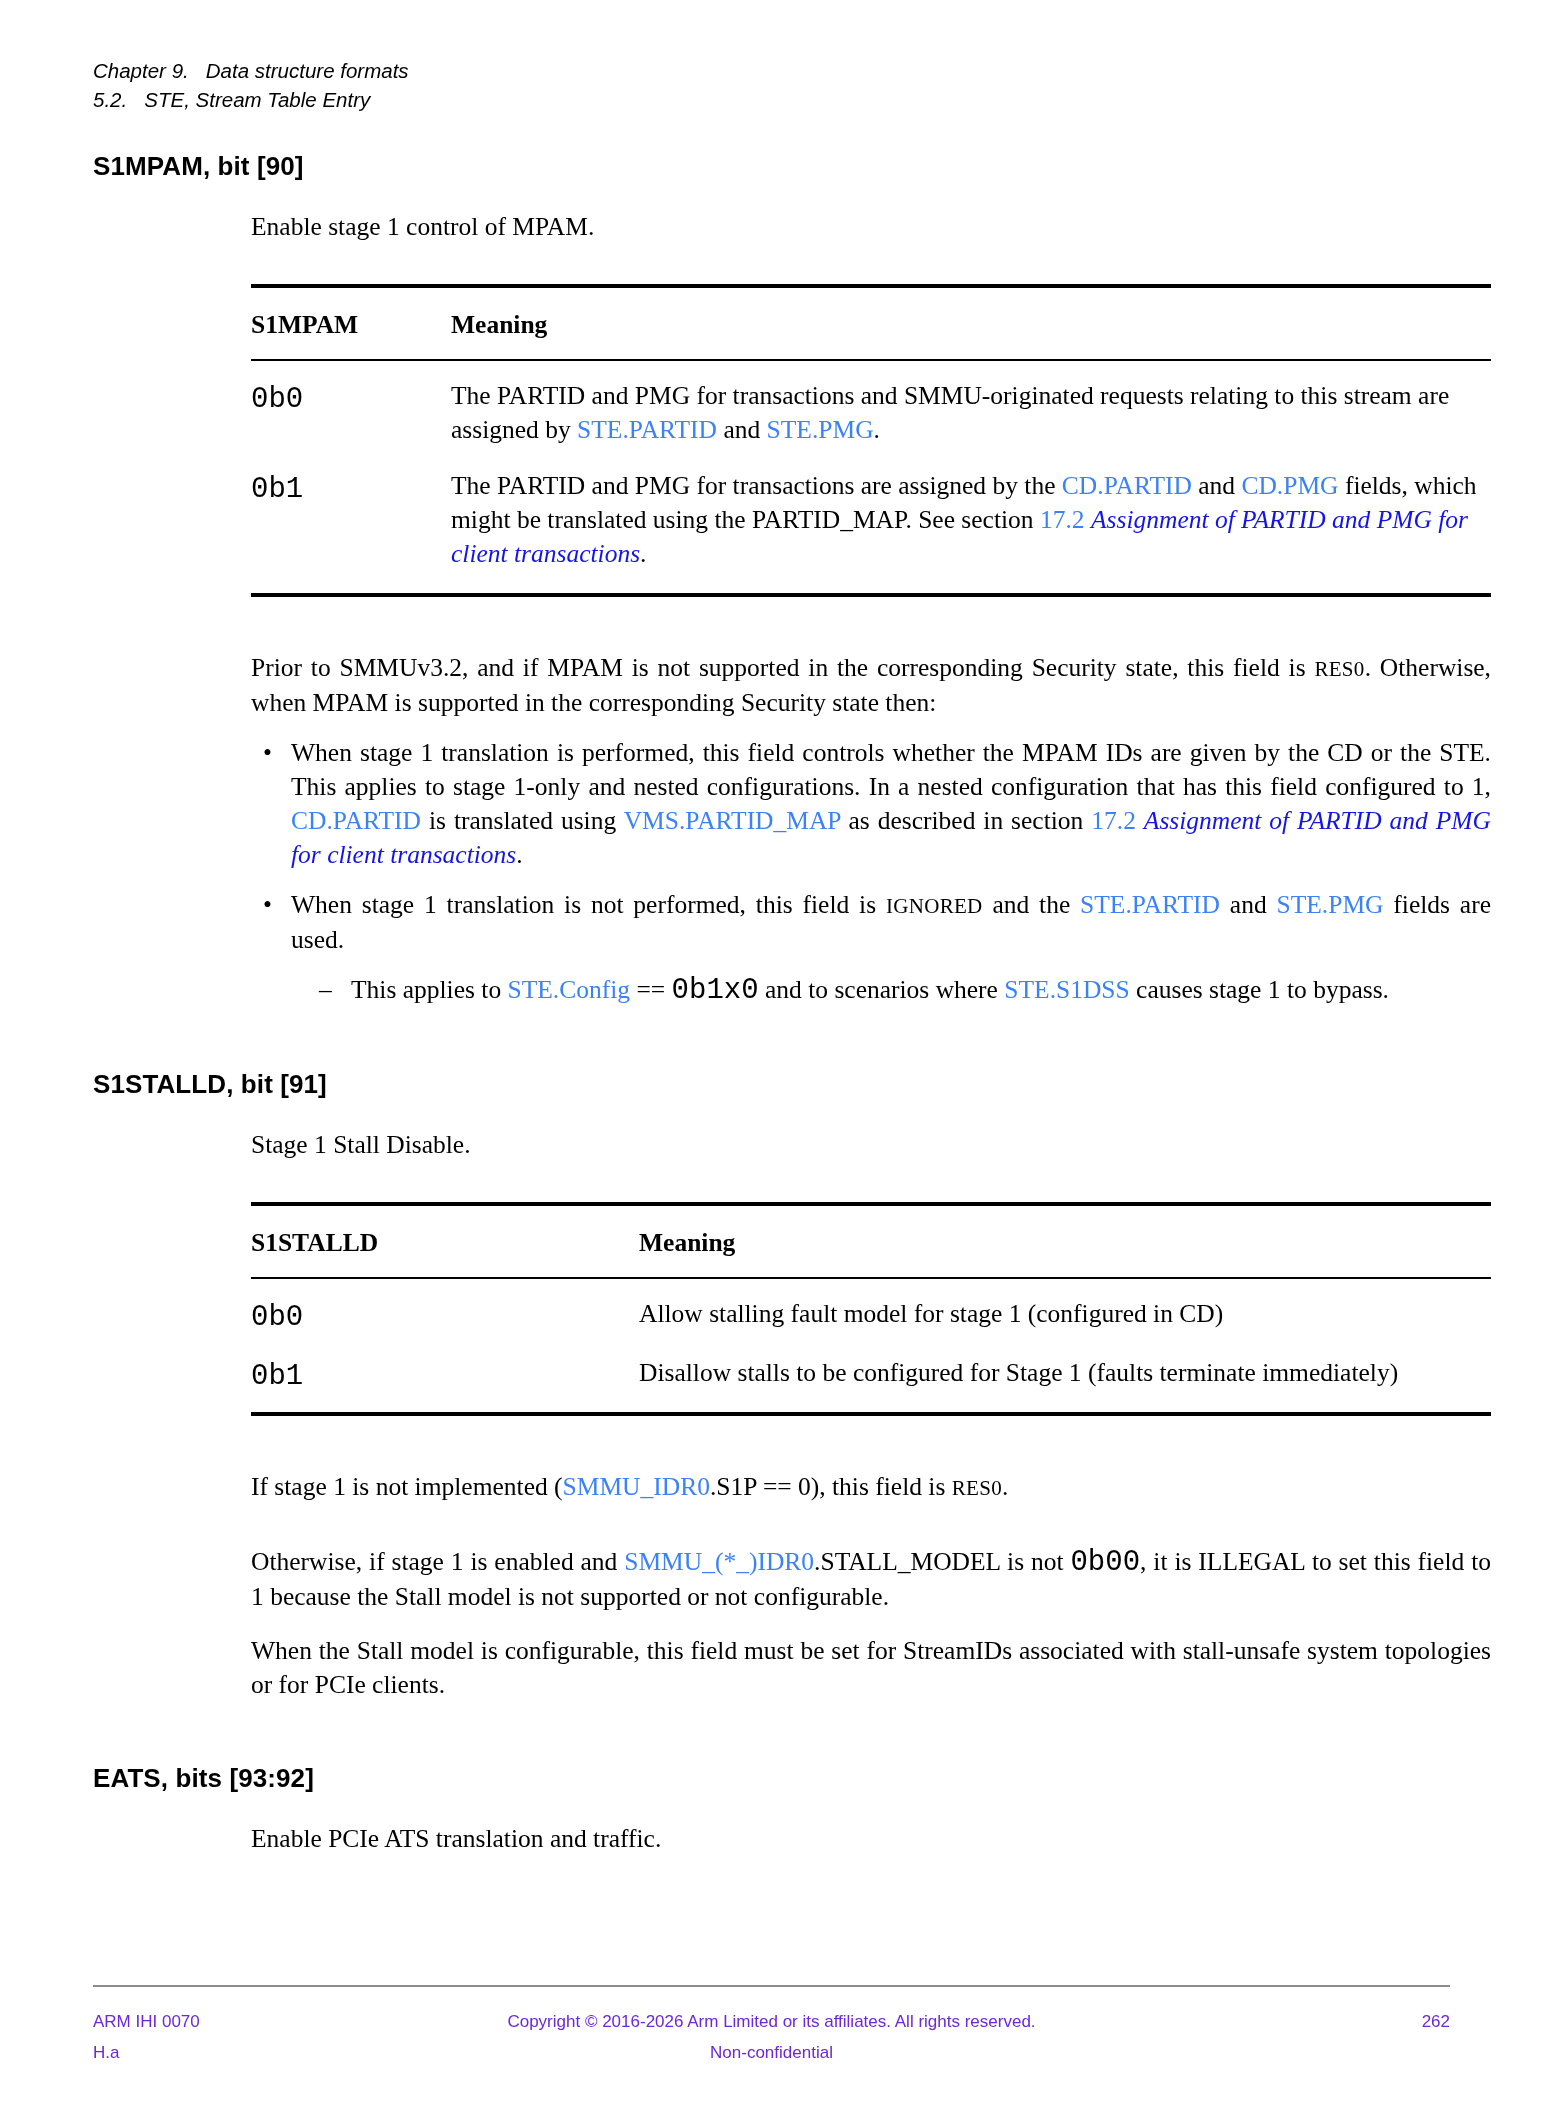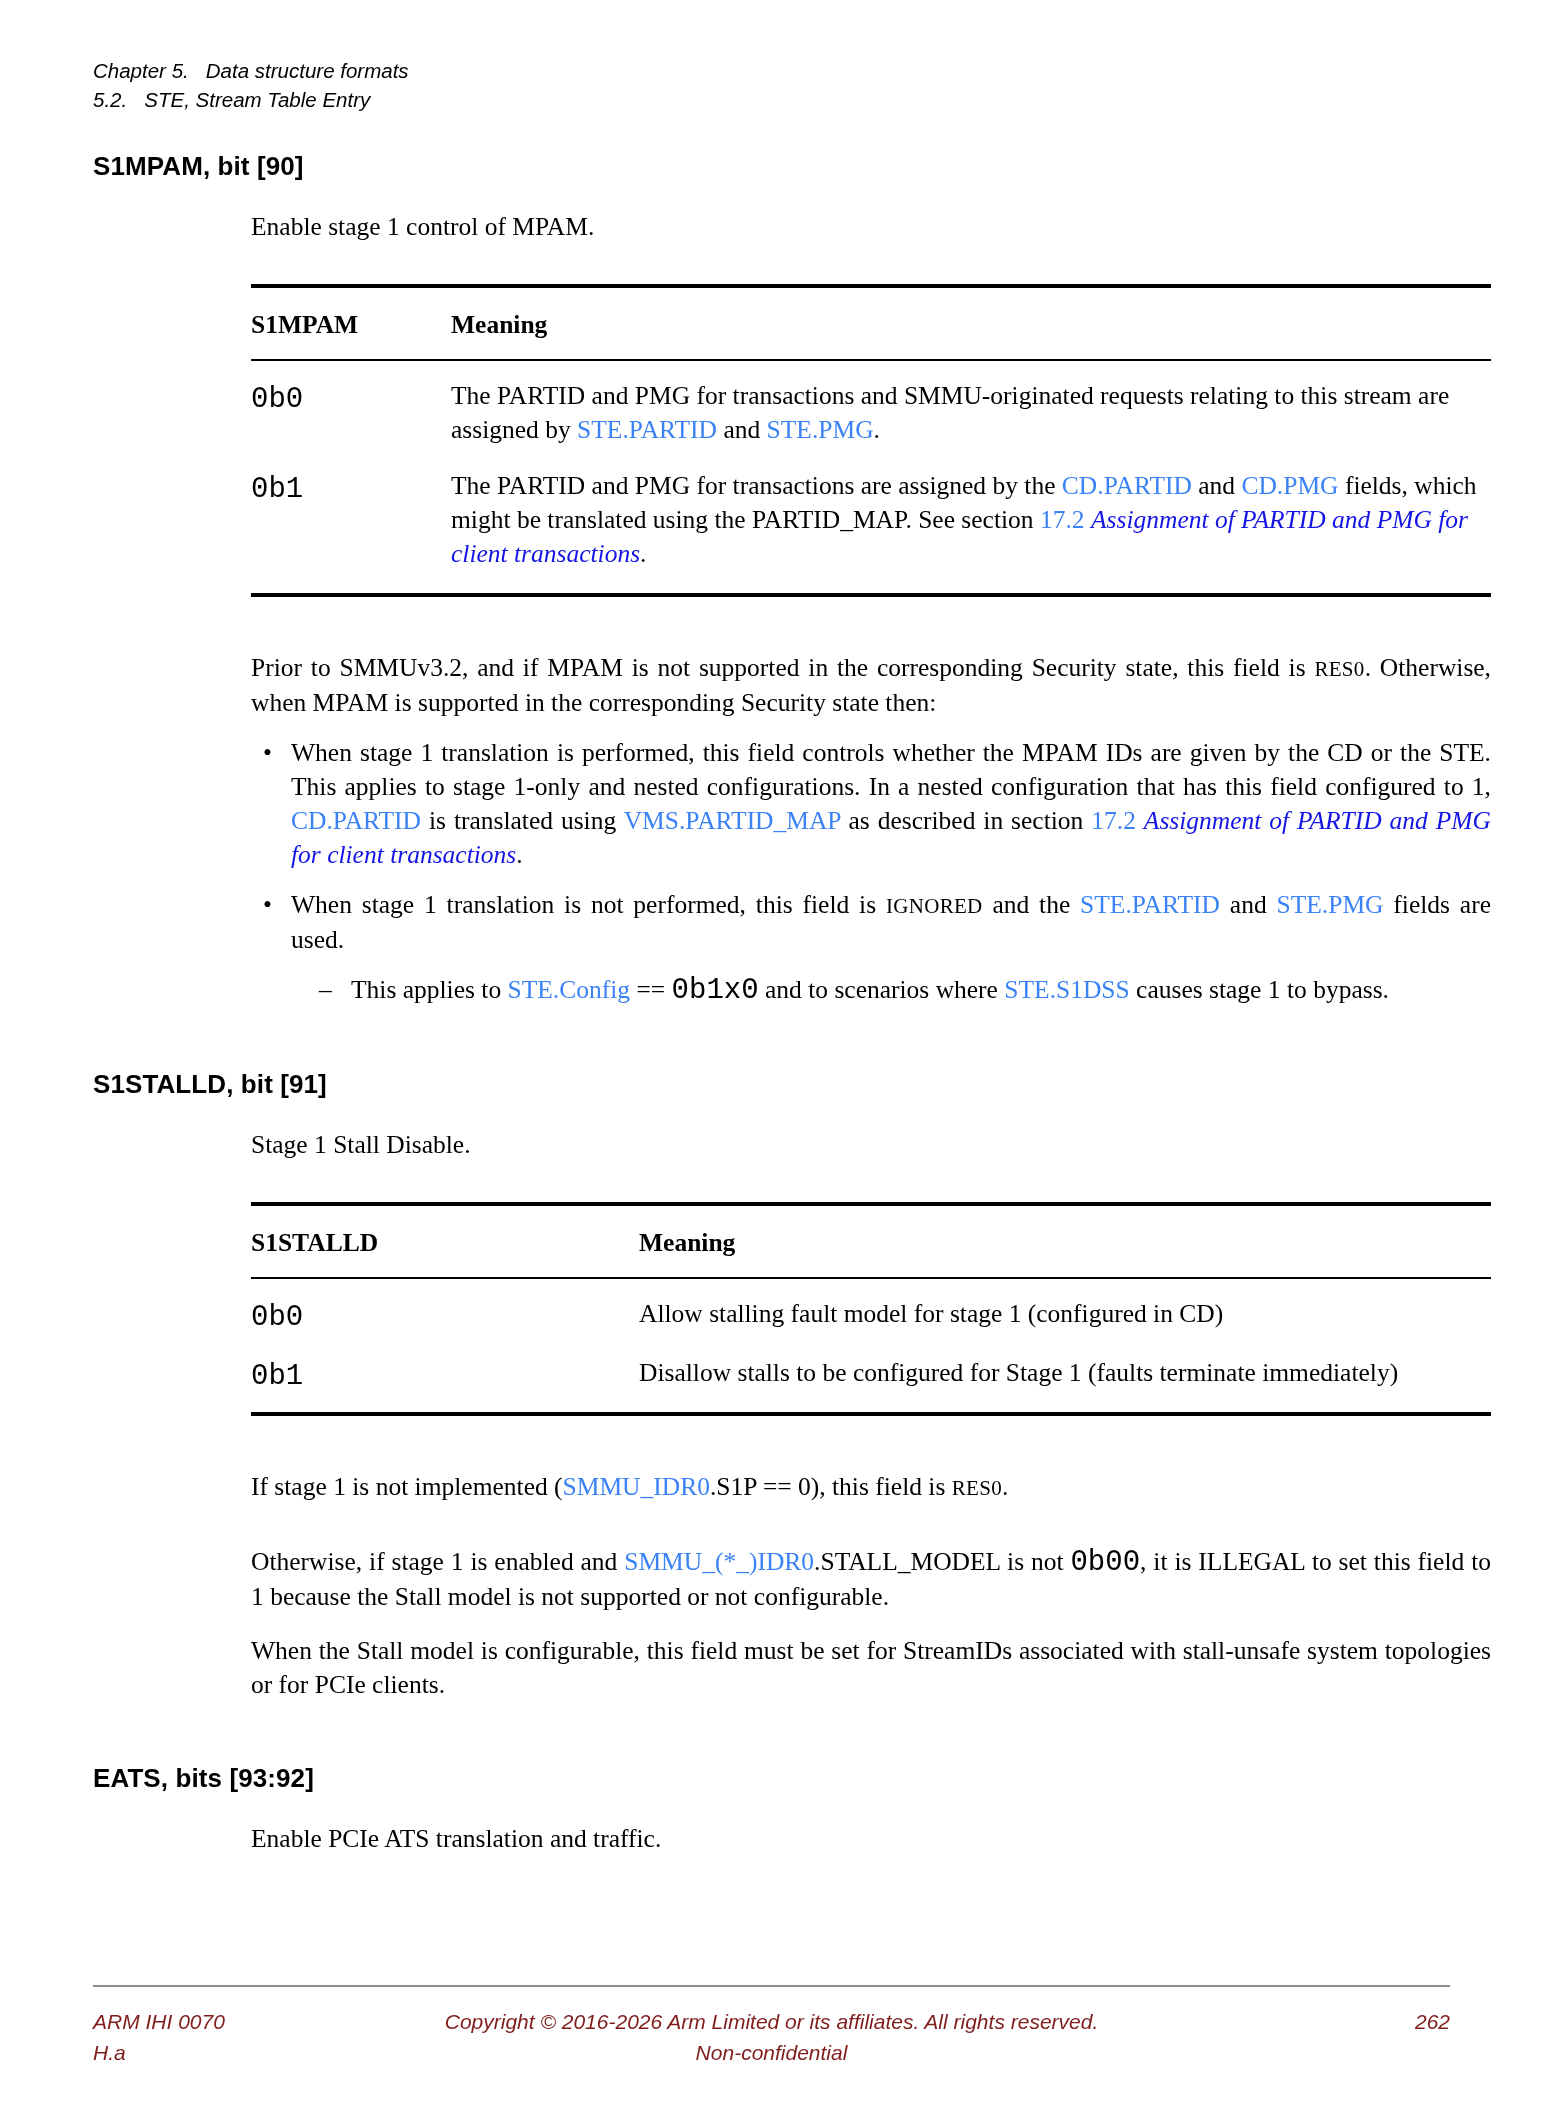--- a/index.html
+++ b/index.html
@@ -196,24 +196,23 @@
     width: 1357px;
     height: 2px;
     background: #8c8c8c;
   }
   .footer {
     position: absolute;
     left: 93px;
     top: 2006px;
     width: 1357px;
     font-family: "Liberation Sans", "DejaVu Sans", sans-serif;
-    font-style: italic;
-    font-size: 21px;
+    font-size: 17px;
     line-height: 31px;
-    color: #7f1d1d;
+    color: #6d28d9;
   }
   .footer-row {
     position: relative;
     height: 31px;
   }
   .footer-left {
     position: absolute;
     left: 0;
     top: 0;
     white-space: pre;
@@ -232,21 +231,21 @@
     top: 0;
     white-space: pre;
   }
 </style>
 </head>
 <body>
 
 <div class="page">
 
   <div class="running-header">
-    <div>Chapter 5.   Data structure formats</div>
+    <div>Chapter 9.   Data structure formats</div>
     <div>5.2.   STE, Stream Table Entry</div>
   </div>
 
   <div class="content">
 
     <h2 class="section-heading">S1MPAM, bit [90]</h2>
 
     <div class="sp-28"></div>
 
     <div class="indent-block">

